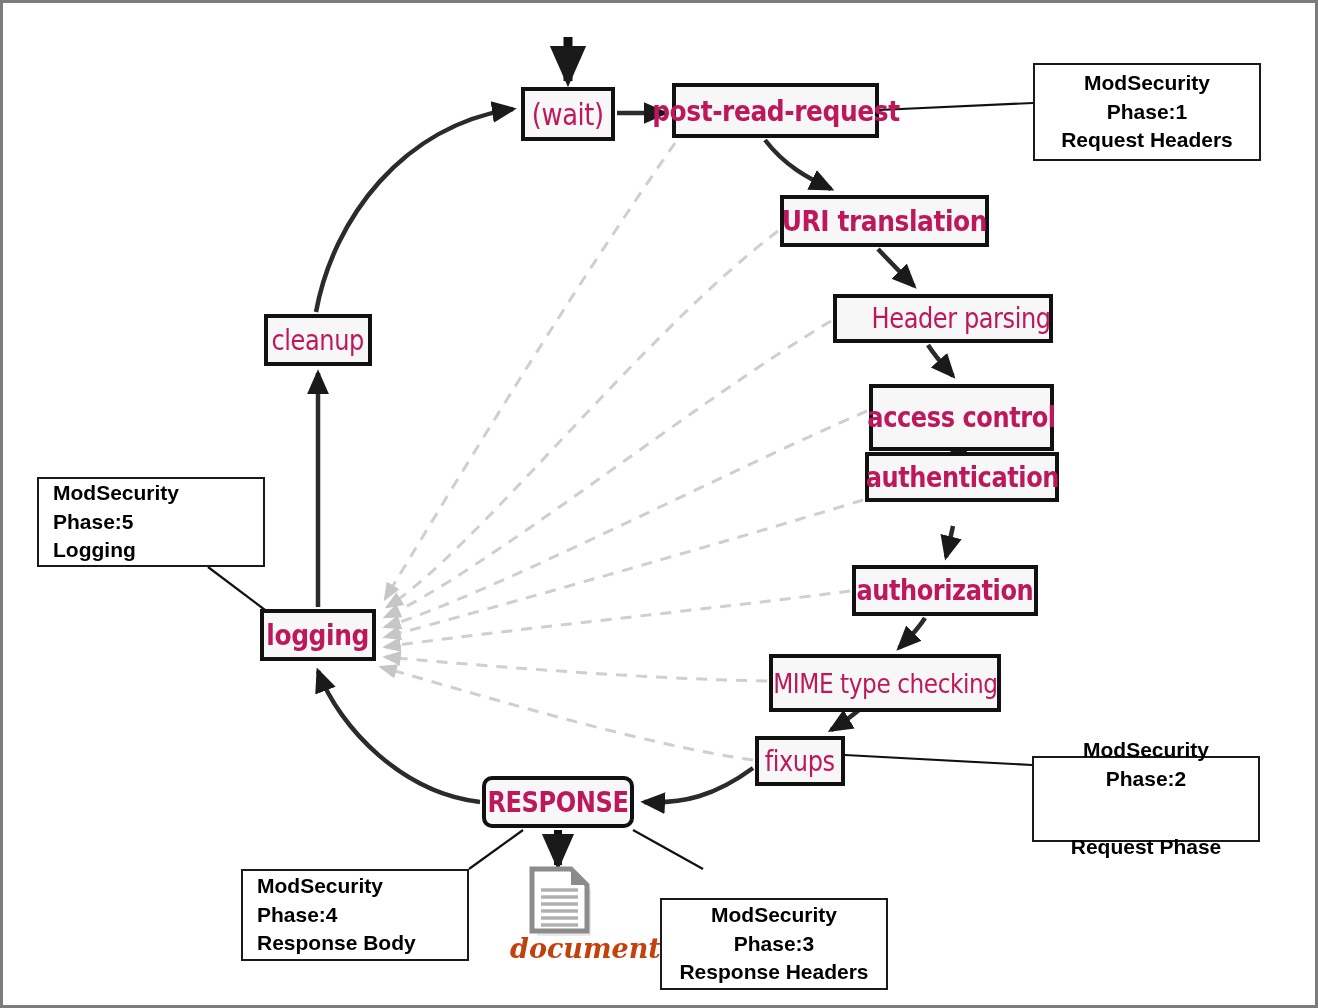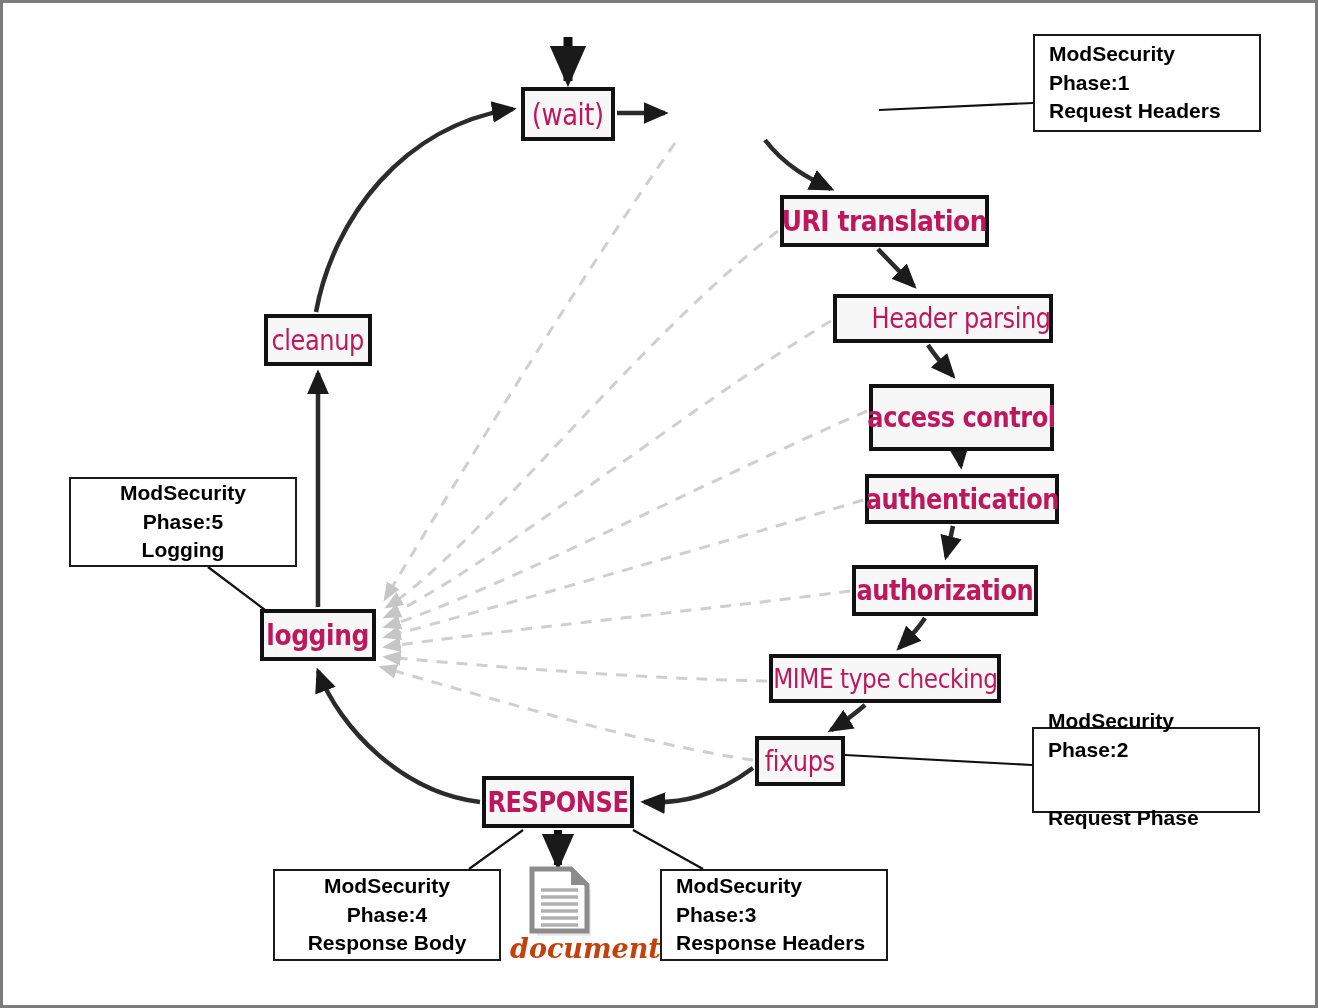--- a/index.html
+++ b/index.html
@@ -57,22 +57,22 @@
     font-family: "Liberation Sans", sans-serif;
     font-weight: bold;
     font-size: 21px;
     line-height: 1.35;
     display: flex;
     flex-direction: column;
     justify-content: center;
     padding: 6px 14px;
     z-index: 6;
   }
-  .callout.align-right { text-align: center; margin-left: 32px; }
-  .callout.align-left  { text-align: left; }
+  .callout.align-right { text-align: left; }
+  .callout.align-left  { text-align: center; margin-top: 29px; }
 
   
   #doc-icon {
     position: absolute;
     z-index: 5;
   }
   #doc-label {
     position: absolute;
     z-index: 5;
     font-family: "DejaVu Serif", serif;
@@ -183,42 +183,45 @@
       <line x1="466" y1="866" x2="520" y2="827" stroke="#111111" stroke-width="2.2"></line>
     </g>
     <g>
       <line x1="700" y1="866" x2="630" y2="827" stroke="#111111" stroke-width="2.2"></line>
     </g>
   </svg>
 
   <div class="node node-w" id="n-wait" style="left: 518px; top: 84px; width: 94px; height: 54px; font-size: 30px; font-weight: 400; background: rgb(247, 247, 247); border-color: rgb(17, 17, 17);">
     <span>(wait)</span>
   </div>
+  <div class="node node-b" id="n-post_read" style="left: 669px; top: 80px; width: 207px; height: 55px; font-size: 29px; font-weight: 700; background: rgb(247, 247, 247); border-color: rgb(17, 17, 17);">
+    <span>post-read-request</span>
+  </div>
   <div class="node node-b" id="n-uri" style="left: 777px; top: 192px; width: 209px; height: 52px; font-size: 29px; font-weight: 700; background: rgb(247, 247, 247); border-color: rgb(17, 17, 17);">
     <span>URI translation</span>
   </div>
   <div class="node node-w" id="n-header" style="left: 830px; top: 291px; width: 220px; height: 49px; font-size: 28px; font-weight: 400; background: rgb(247, 247, 247); border-color: rgb(17, 17, 17); padding-left: 37px;">
     <span>Header parsing</span>
   </div>
   <div class="node node-b" id="n-access" style="left: 866px; top: 381px; width: 185px; height: 67px; font-size: 28px; font-weight: 700; background: rgb(247, 247, 247); border-color: rgb(17, 17, 17);">
     <span>access control</span>
   </div>
-  <div class="node node-b" id="n-authn" style="left: 862px; top: 471px; width: 194px; height: 50px; font-size: 28px; font-weight: 700; background: rgb(247, 247, 247); border-color: rgb(17, 17, 17);">
+  <div class="node node-b" id="n-authn" style="left: 862px; top: 449px; width: 194px; height: 50px; font-size: 28px; font-weight: 700; background: rgb(247, 247, 247); border-color: rgb(17, 17, 17);">
     <span>authentication</span>
   </div>
   <div class="node node-b" id="n-authz" style="left: 849px; top: 562px; width: 186px; height: 51px; font-size: 28px; font-weight: 700; background: rgb(247, 247, 247); border-color: rgb(17, 17, 17);">
     <span>authorization</span>
   </div>
-  <div class="node node-w" id="n-mime" style="left: 766px; top: 651px; width: 232px; height: 49px; font-size: 27px; font-weight: 400; background: rgb(247, 247, 247); border-color: rgb(17, 17, 17);">
+  <div class="node node-w" id="n-mime" style="left: 766px; top: 651px; width: 232px; height: 58px; font-size: 27px; font-weight: 400; background: rgb(247, 247, 247); border-color: rgb(17, 17, 17);">
     <span>MIME type checking</span>
   </div>
   <div class="node node-w" id="n-fixups" style="left: 752px; top: 733px; width: 90px; height: 50px; font-size: 28px; font-weight: 400; background: rgb(247, 247, 247); border-color: rgb(17, 17, 17);">
     <span>fixups</span>
   </div>
-  <div class="node node-b" id="n-response" style="left: 479px; top: 773px; width: 152px; height: 52px; font-size: 28px; font-weight: 700; background: rgb(247, 247, 247); border-color: rgb(17, 17, 17);">
+  <div class="node node-b" id="n-response" style="left: 479px; top: 773px; width: 152px; height: 52px; font-size: 28px; font-weight: 700; background: rgb(247, 247, 247); border-color: rgb(17, 17, 17); border-radius: 10px;">
     <span>RESPONSE</span>
   </div>
   <div class="node node-b" id="n-logging" style="left: 257px; top: 606px; width: 116px; height: 52px; font-size: 29px; font-weight: 700; background: rgb(247, 247, 247); border-color: rgb(17, 17, 17);">
     <span>logging</span>
   </div>
   <div class="node node-w" id="n-cleanup" style="left: 261px; top: 311px; width: 108px; height: 52px; font-size: 28px; font-weight: 400; background: rgb(247, 247, 247); border-color: rgb(17, 17, 17);">
     <span>cleanup</span>
   </div>
 
   <div class="callout align-left" id="c-phase1" style="left: 1030px; top: 31px; width: 228px; height: 98px; border-color: rgb(26, 26, 26);">

